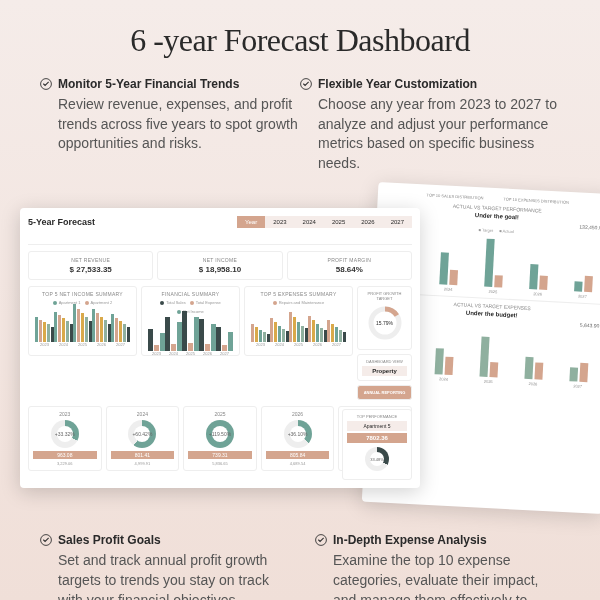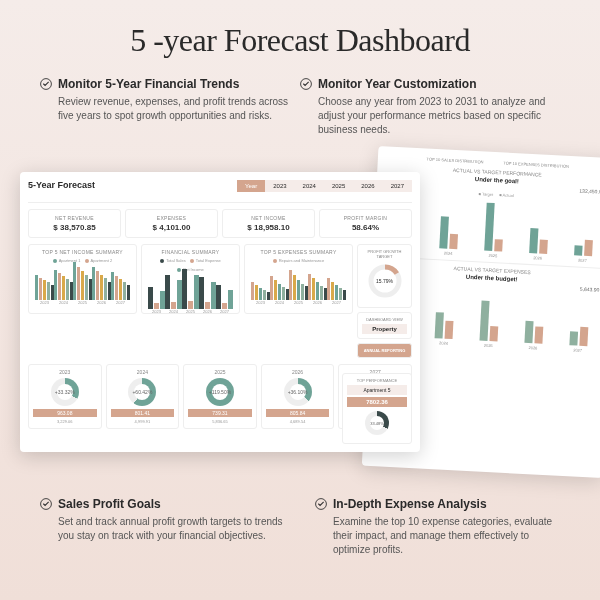--- a/index.html
+++ b/index.html
@@ -2,25 +2,25 @@
 <html><head>
 <meta charset="utf-8">
 <style>
 *{margin:0;padding:0;box-sizing:border-box}
 body{width:600px;height:600px;background:linear-gradient(180deg,#f5ece9 0%,#f0dfd8 100%);font-family:'Segoe UI',Arial,sans-serif;color:#2a2a2a;overflow:hidden;position:relative}
 .main-title{text-align:center;font-size:32px;font-weight:400;font-family:Georgia,'Times New Roman',serif;padding:22px 0 18px;letter-spacing:-0.5px}
 .features-top{display:flex;padding:0 40px 20px}
 .feature{flex:1}
 .feature-header{display:flex;align-items:center;gap:6px;font-size:12px;font-weight:600;margin-bottom:4px}
 .check-icon{width:12px;height:12px;flex-shrink:0}
-.feature-desc{font-size:10px;line-height:1.4;color:#555;padding-left:18px}
+.feature-desc{font-size:14px;line-height:1.4;color:#555;padding-left:18px}
 .dashboard-area{position:relative;height:330px;margin:0 10px}
 .sheet-back{position:absolute;right:-20px;top:-5px;width:240px;height:320px;background:#fff;border-radius:4px;box-shadow:0 4px 20px rgba(0,0,0,0.15);transform:rotate(3deg);padding:8px}
 .sheet-front{position:absolute;left:10px;top:15px;width:400px;height:280px;background:#fff;border-radius:4px;box-shadow:0 4px 20px rgba(0,0,0,0.18);padding:8px}
-.dash-header{display:flex;justify-content:space-between;align-items:flex-start;padding-bottom:10px;border-bottom:1px solid #eee}
+.dash-header{display:flex;justify-content:space-between;align-items:center;padding-bottom:16px;border-bottom:1px solid #eee}
 .dash-title{font-size:9px;font-weight:700}
 .year-tabs{display:flex;gap:0;font-size:6px}
 .year-tab{padding:3px 8px;background:#f5ece9}
 .year-tab.active{background:#d4a58e;color:#fff}
 .kpi-row{display:flex;gap:4px;margin-top:6px}
 .kpi-box{flex:1;border:1px solid #eee;border-radius:3px;padding:5px;text-align:center}
 .kpi-label{font-size:5px;color:#888;text-transform:uppercase;letter-spacing:0.3px}
 .kpi-value{font-size:8px;font-weight:700;color:#333;margin-top:2px}
 .charts-row{display:flex;gap:4px;margin-top:6px}
 .chart-box{border:1px solid #eee;border-radius:3px;padding:4px;position:relative}
@@ -54,42 +54,42 @@
 .side-widget-val{font-size:6px;font-weight:600;background:#f5ece9;padding:2px;margin-top:2px}
 .gauge{width:40px;height:40px;margin:2px auto;position:relative}
 .gauge-txt{font-size:5px;position:absolute;top:50%;left:50%;transform:translate(-50%,-50%)}
 .features-bottom{display:flex;gap:30px;padding:10px 40px 0}
 .perf-box{position:absolute;right:8px;bottom:8px;width:70px;border:1px solid #eee;border-radius:3px;padding:4px;text-align:center;background:#fff}
 .back-legend{display:flex;justify-content:center;gap:6px;font-size:4px;color:#999;margin-top:3px}
 </style>
 </head>
 <body>
 
-<h1 class="main-title">5 -year Forecast Dashboard</h1>
+<h1 class="main-title">6 -year Forecast Dashboard</h1>
 
 <div class="features-top">
   <div class="feature">
     <div class="feature-header">
       <svg class="check-icon" viewBox="0 0 20 20">
           <circle cx="10" cy="10" r="9" fill="none" stroke="#333" stroke-width="1.5"></circle>
           <path d="M6 10l2.5 2.5L14 7" fill="none" stroke="#333" stroke-width="1.8" stroke-linecap="round"></path>
         </svg>
       <span>Monitor 5-Year Financial Trends</span>
     </div>
     <p class="feature-desc">Review revenue, expenses, and profit trends across five years to spot growth opportunities and risks.</p>
   </div>
   <div class="feature">
     <div class="feature-header">
       <svg class="check-icon" viewBox="0 0 20 20">
           <circle cx="10" cy="10" r="9" fill="none" stroke="#333" stroke-width="1.5"></circle>
           <path d="M6 10l2.5 2.5L14 7" fill="none" stroke="#333" stroke-width="1.8" stroke-linecap="round"></path>
         </svg>
-      <span>Monitor Year Customization</span>
-    </div>
-    <p class="feature-desc">Choose any year from 2023 to 2031 to analyze and adjust your performance metrics based on specific business needs.</p>
+      <span>Flexible Year Customization</span>
+    </div>
+    <p class="feature-desc">Choose any year from 2023 to 2027 to analyze and adjust your performance metrics based on specific business needs.</p>
   </div>
 </div>
 
 <div class="dashboard-area">
 
   <div class="sheet-back">
     <div style="display:flex;gap:20px;font-size:4px;color:#888;justify-content:center">
       <span>TOP 10 SALES DISTRIBUTION</span>
         <span>TOP 10 EXPENSES DISTRIBUTION</span>
     </div>
@@ -176,25 +176,21 @@
         <div class="year-tab">2024</div>
         <div class="year-tab">2025</div>
         <div class="year-tab">2026</div>
         <div class="year-tab">2027</div>
       </div>
     </div>
 
     <div class="kpi-row">
       <div class="kpi-box">
           <div class="kpi-label">NET REVENUE</div>
-          <div class="kpi-value">$ 38,570.85</div>
-        </div>
-      <div class="kpi-box">
-          <div class="kpi-label">EXPENSES</div>
-          <div class="kpi-value">$ 4,101.00</div>
+          <div class="kpi-value">$ 27,533.35</div>
         </div>
       <div class="kpi-box">
           <div class="kpi-label">NET INCOME</div>
           <div class="kpi-value">$ 18,958.10</div>
         </div>
       <div class="kpi-box">
           <div class="kpi-label">PROFIT MARGIN</div>
           <div class="kpi-value">58.64%</div>
         </div>
     </div>

